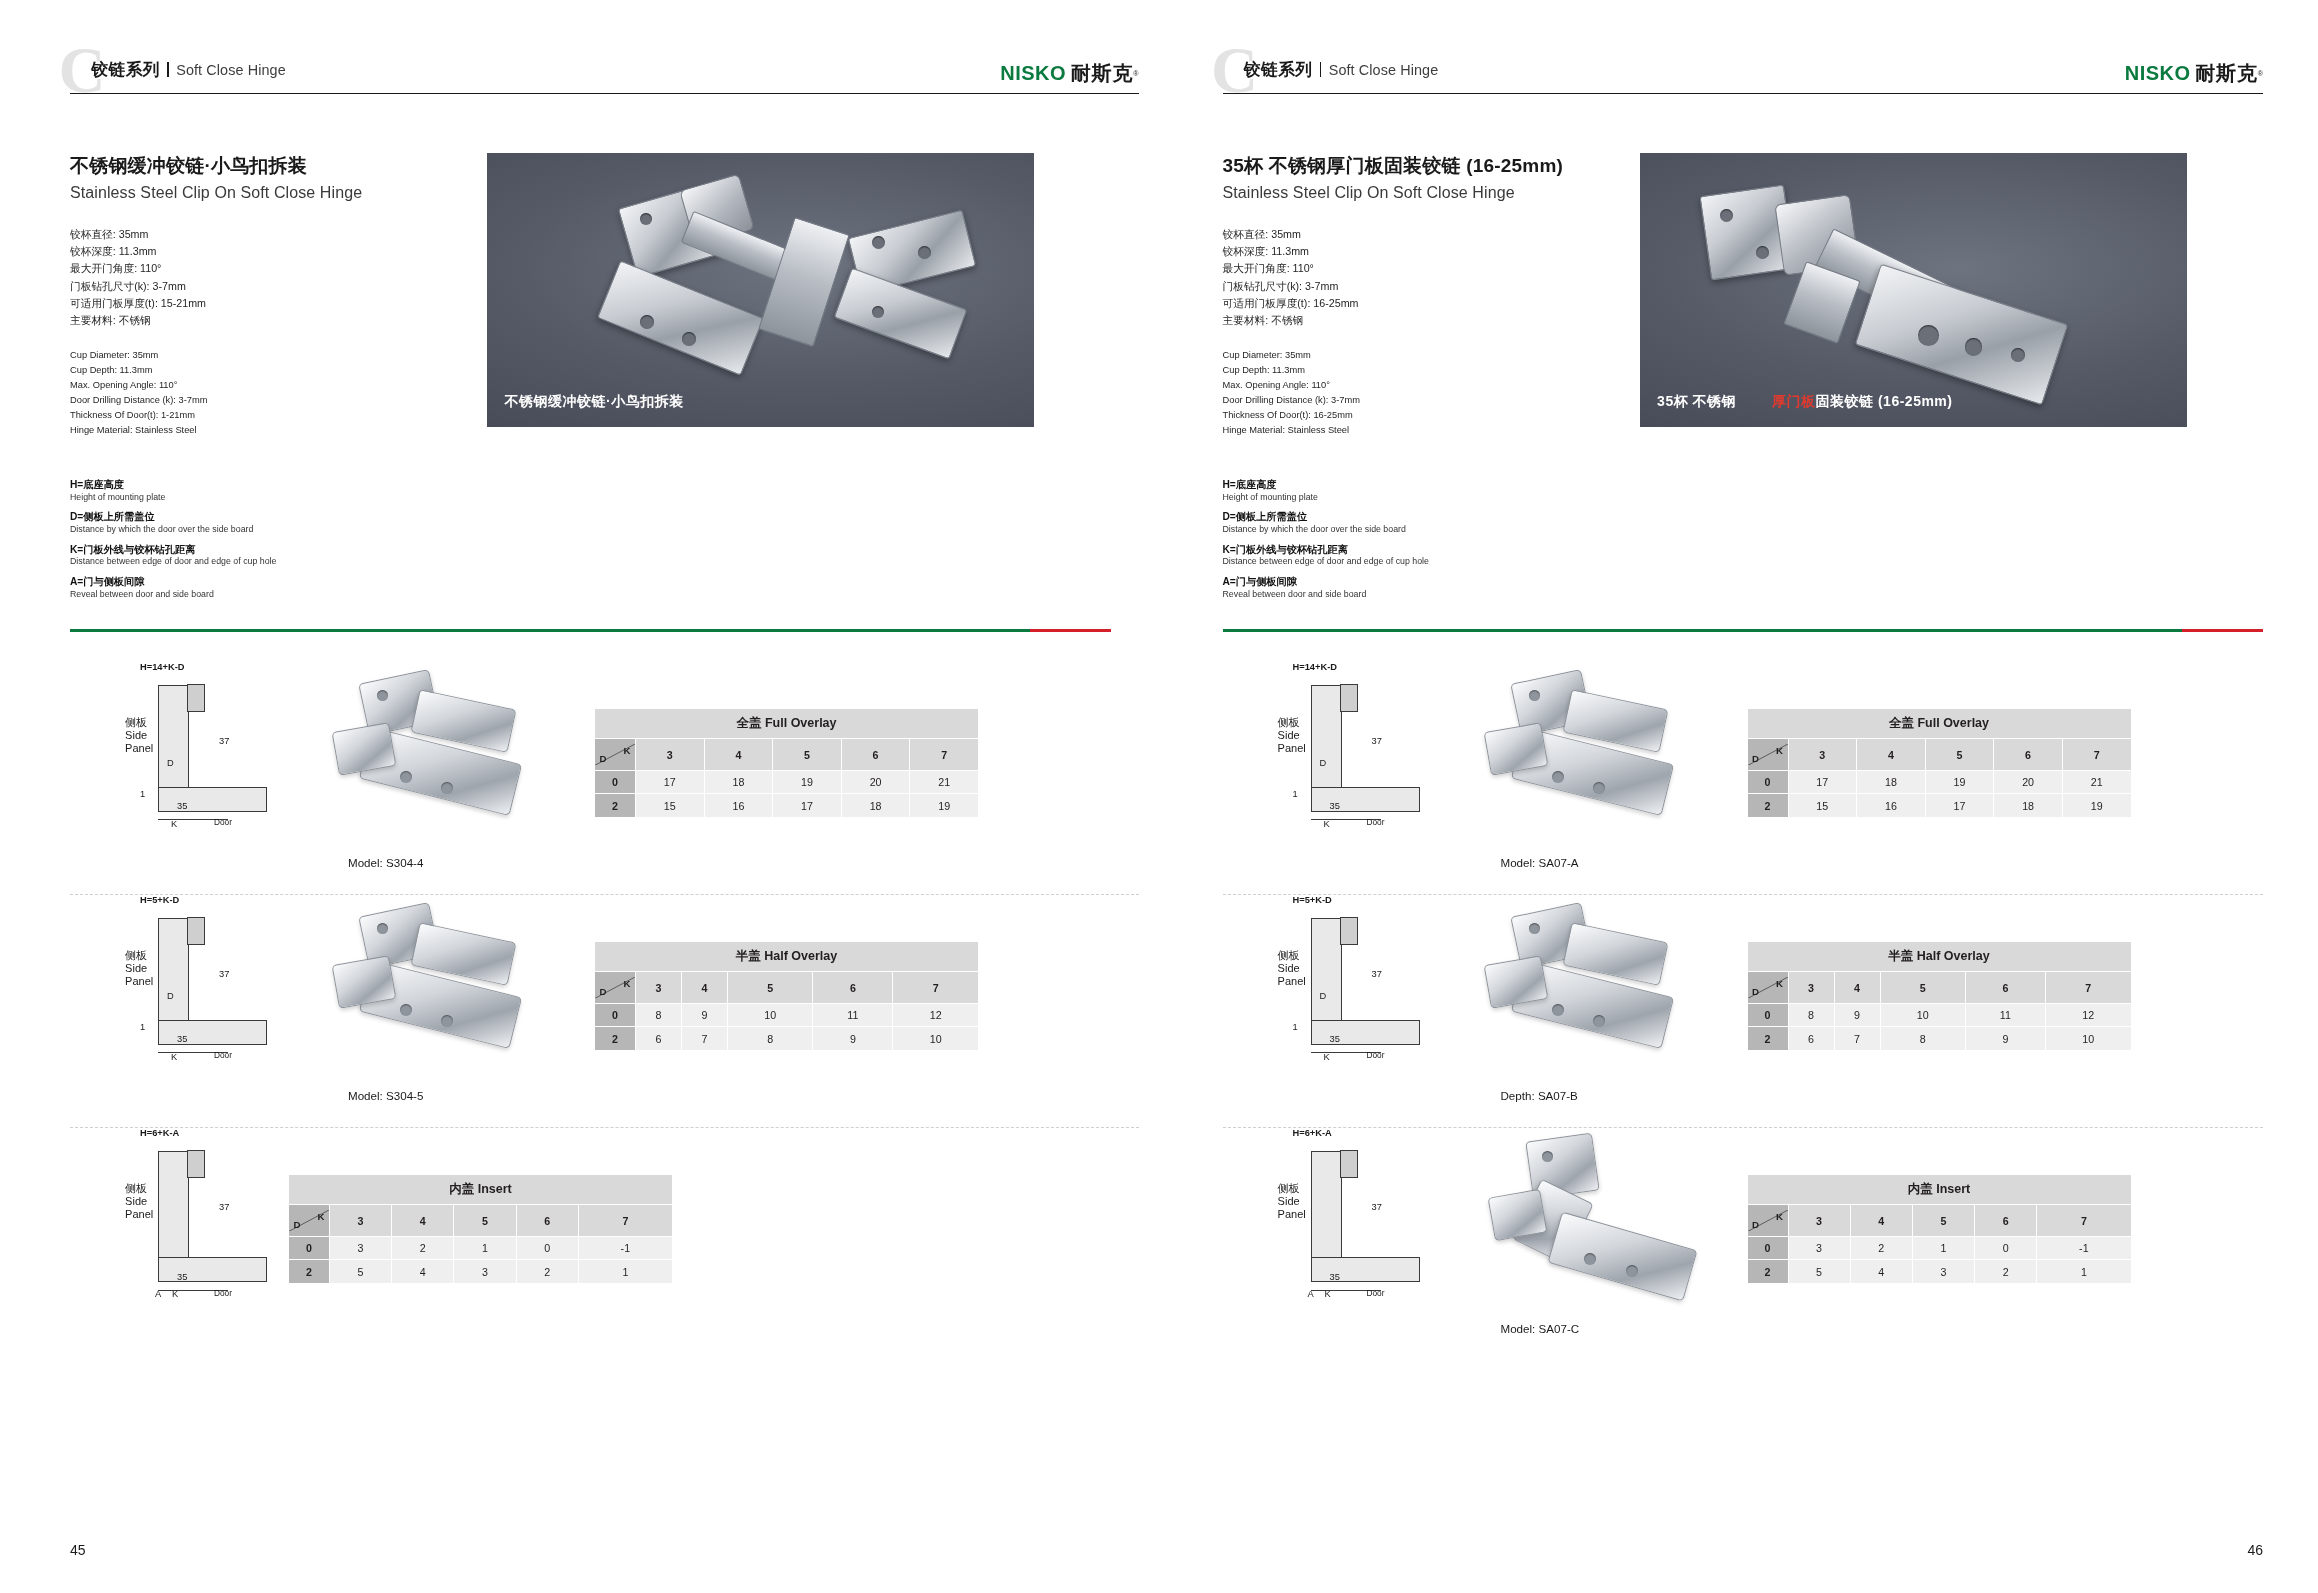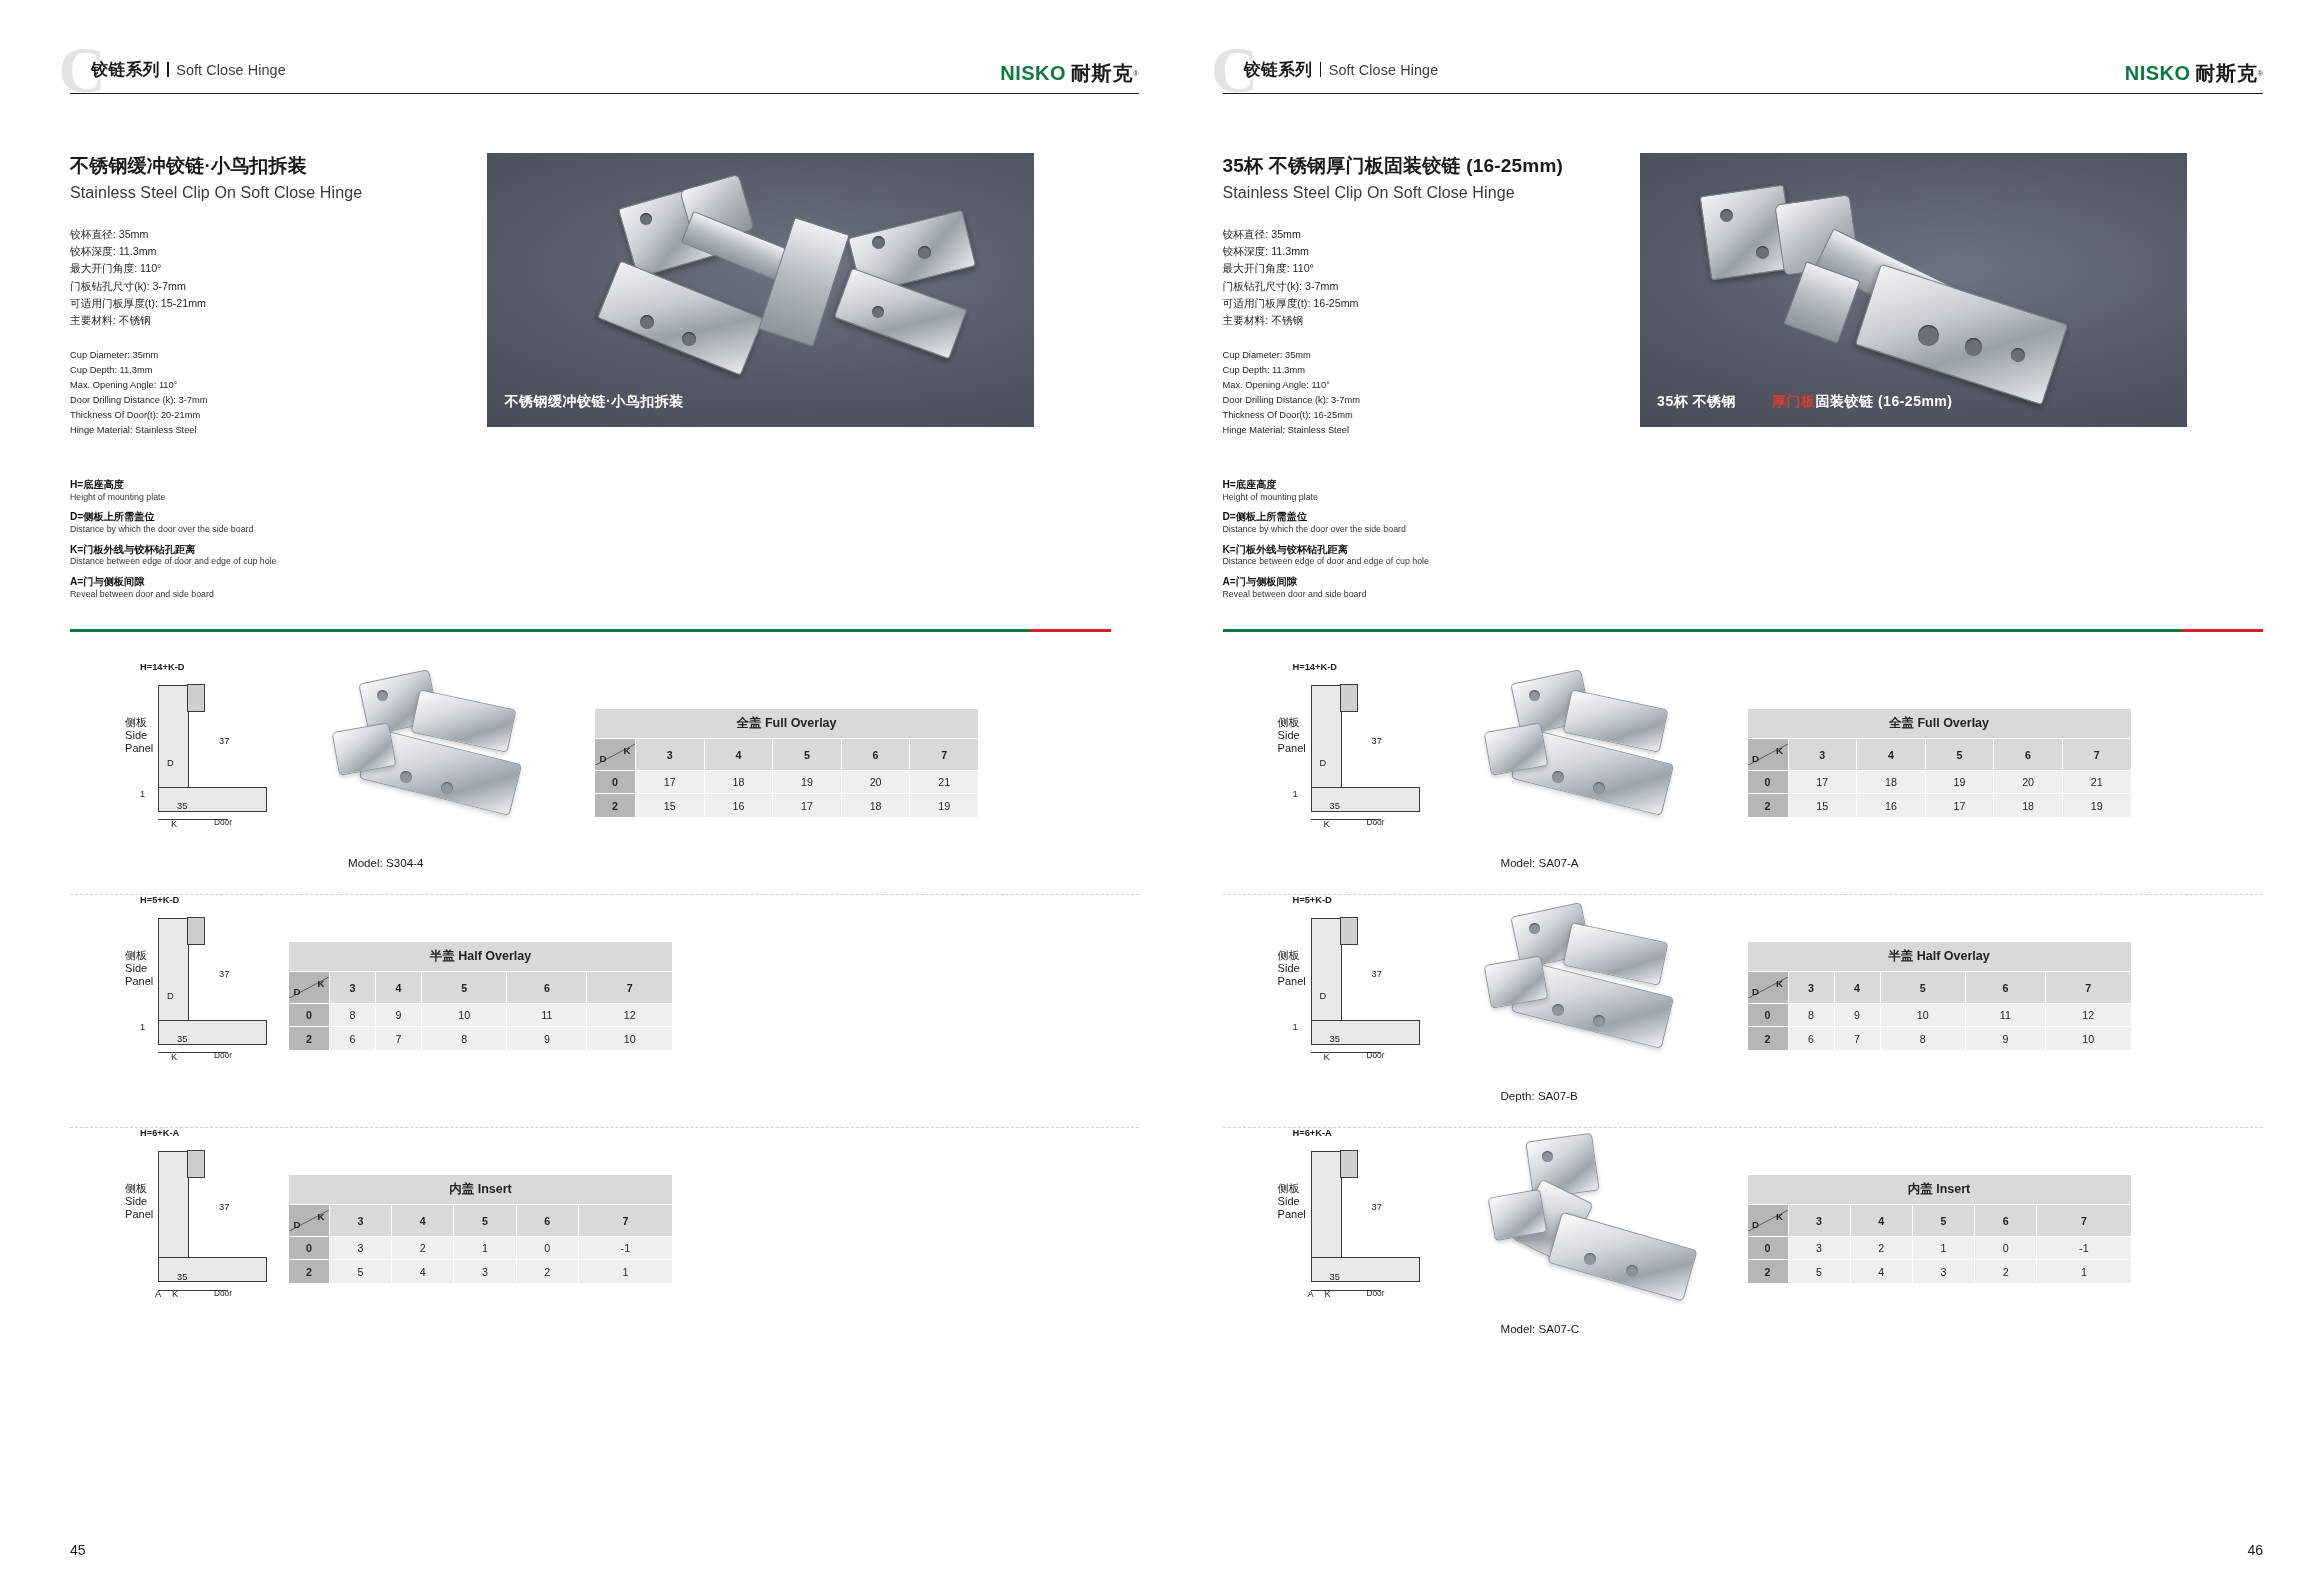--- a/index.html
+++ b/index.html
@@ -126,21 +126,21 @@
           <div>门板钻孔尺寸(k): 3-7mm</div>
           <div>可适用门板厚度(t): 15-21mm</div>
           <div>主要材料: 不锈钢</div>
         </div>
 
         <div class="spec-en">
           <div>Cup Diameter: 35mm</div>
           <div>Cup Depth: 11.3mm</div>
           <div>Max. Opening Angle: 110°</div>
           <div>Door Drilling Distance (k): 3-7mm</div>
-          <div>Thickness Of Door(t): 20-21mm</div>
+          <div>Thickness Of Door(t): 1-21mm</div>
           <div>Hinge Material: Stainless Steel</div>
         </div>
 
         <div class="legend">
           <div class="legend-row">
             <div class="legend-cn">H=底座高度</div>
             <div class="legend-en">Height of mounting plate</div>
           </div>
           <div class="legend-row">
             <div class="legend-cn">D=侧板上所需盖位</div>
@@ -273,20 +273,32 @@
             <div class="tick" style="left:32px;top:139px;width:70px;height:0.9px;"></div>
             <div class="dlabel" style="left:93px;top:56px;">37</div>
             <div class="dlabel" style="left:51px;top:121px;">35</div>
             <div class="dlabel" style="left:14px;top:109px;">1</div>
             <div class="dlabel" style="left:41px;top:78px;">D</div>
             <div class="dlabel" style="left:45px;top:139px;">K</div>
             <div class="door-label" style="left:88px;top:137px;">Door</div>
           </div>
         </div>
 
+        <div class="col-photo">
+          <div class="hingephoto">
+            <div class="hp" style="left:56px;top:4.6px;width:70px;height:51px;transform:rotate(-12deg);"></div>
+            <div class="hpk" style="left:70px;top:18.5px;width:11px;height:11px;"></div>
+            <div class="hp" style="left:107px;top:28px;width:97px;height:42px;transform:rotate(12deg);"></div>
+            <div class="hp" style="left:56px;top:74px;width:153px;height:51px;transform:rotate(14deg);"></div>
+            <div class="hpk" style="left:93px;top:100px;width:12px;height:12px;"></div>
+            <div class="hpk" style="left:134px;top:111px;width:12px;height:12px;"></div>
+            <div class="hp" style="left:28px;top:56px;width:56px;height:42px;transform:rotate(-10deg);"></div>
+          </div>
+          <div class="modeltxt">Model: S304-5</div>
+        </div>
 
         <div class="col-table">
           <table class="tbl">
             <tbody>
                 <tr class="cap-row">
                   <td colspan="6">
               <span>半盖</span>
               <span>Half Overlay</span>
             </td>
                 </tr>

